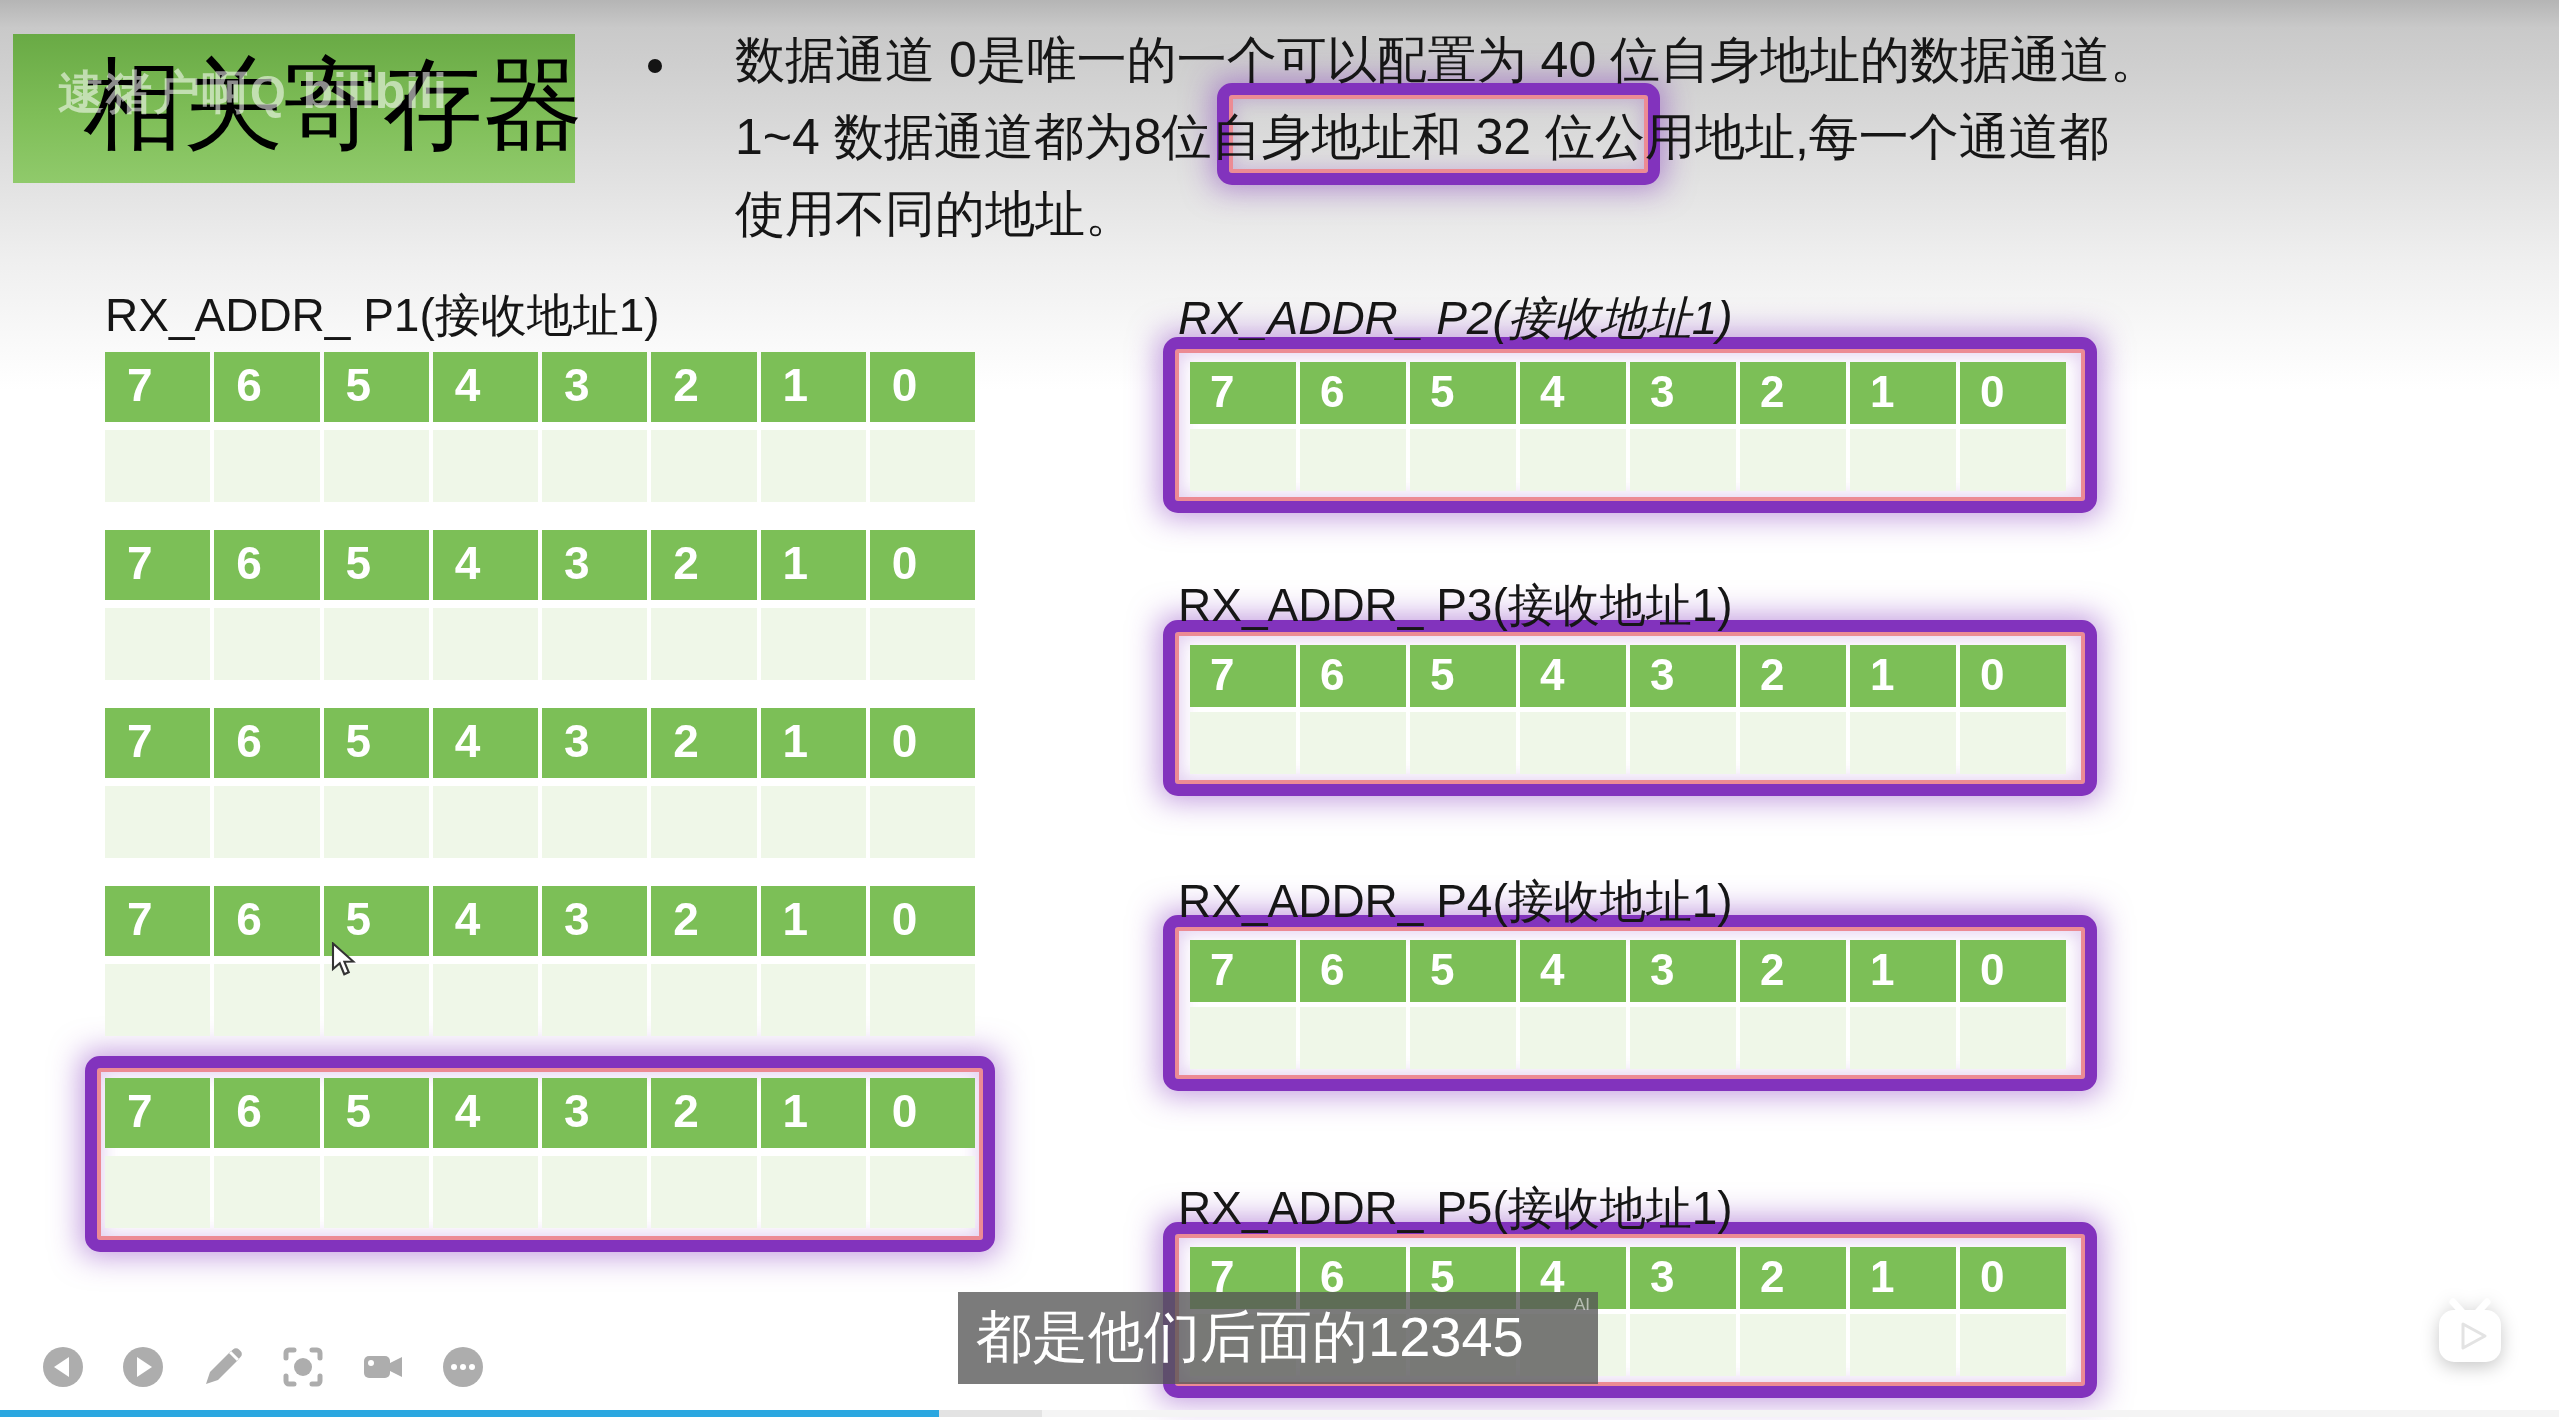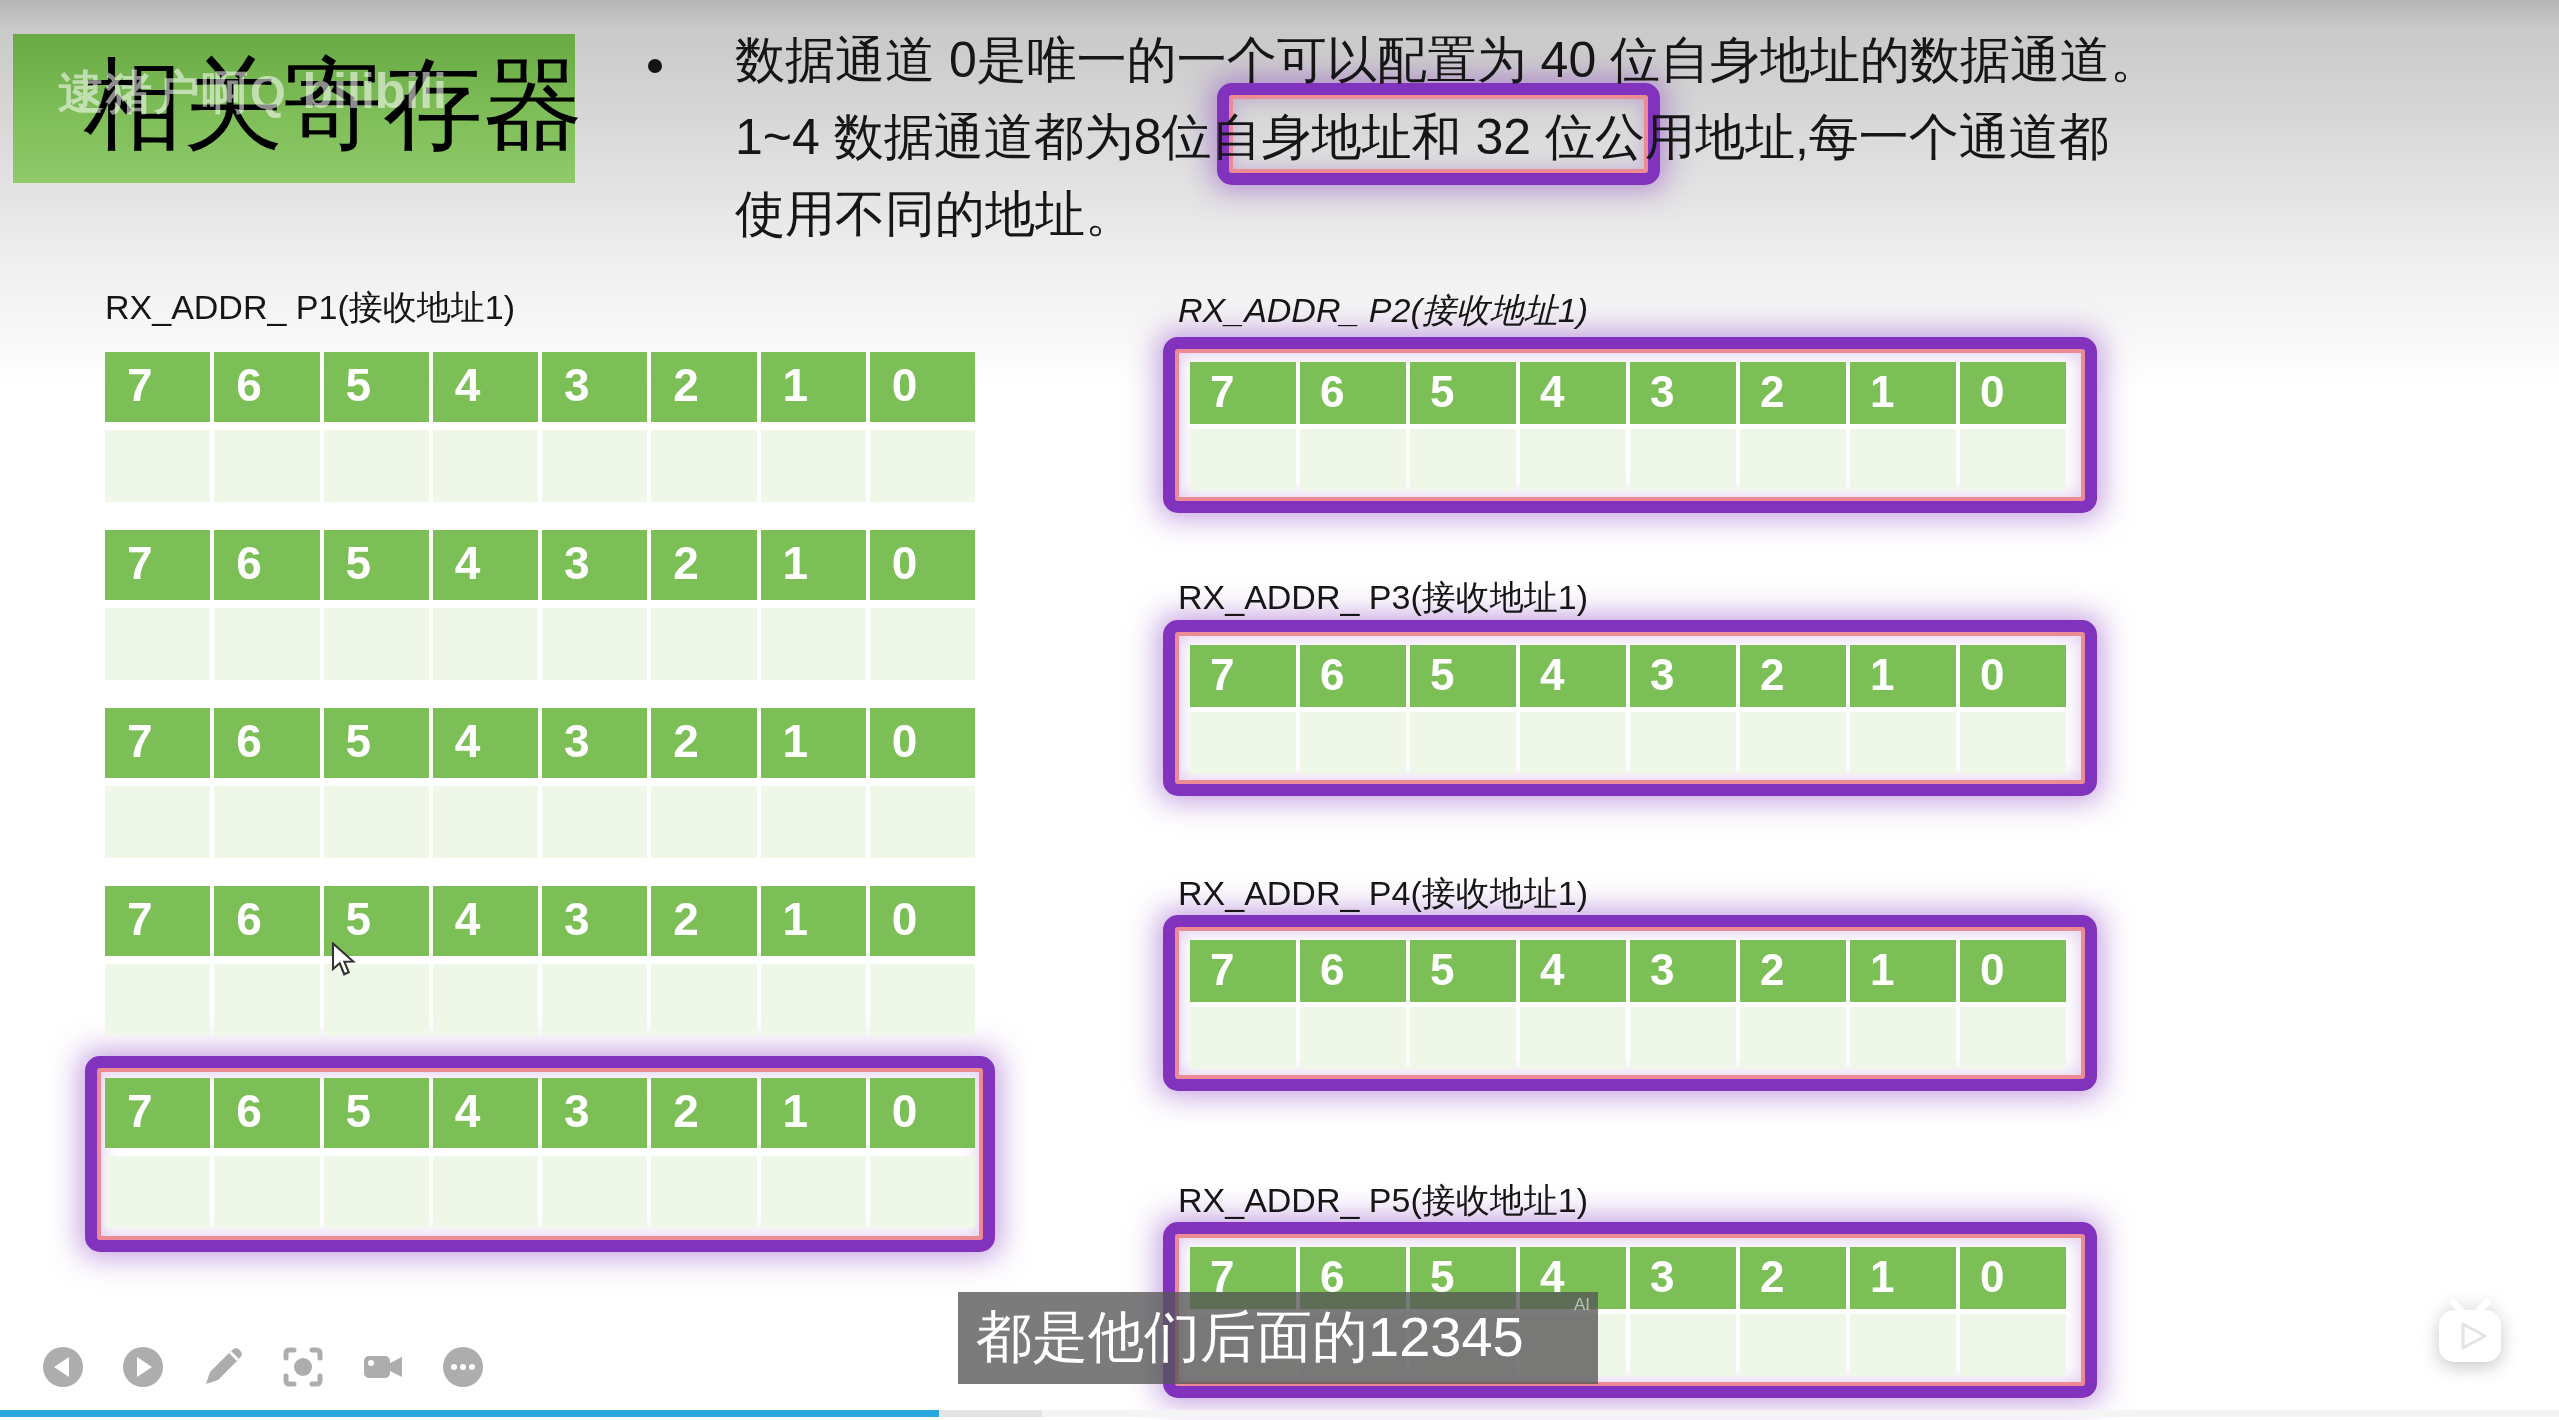--- a/index.html
+++ b/index.html
@@ -20,21 +20,21 @@
   .bullet-dot{position:absolute;left:648px;top:59px;width:14px;height:14px;border-radius:50%;background:#141414;}
   .bullet-lines{position:absolute;left:735px;top:22px;width:1800px;font-size:50px;line-height:77px;color:#161616;z-index:2;}
   .bullet-lines .ln{white-space:nowrap;}
   
   .glowbox{position:absolute;box-sizing:border-box;border:4px solid #ec8b94;outline:12px solid #8233bd;
     box-shadow:0 0 30px 16px rgba(130,50,190,0.50), inset 0 0 16px 3px rgba(130,50,190,0.22);
     border-radius:3px;z-index:1;}
   .glowbox--fill{background:#fff;}
   .hl-box{left:1229px;top:95px;width:419px;height:78px;}
   
-  .reg-label{position:absolute;font-size:34px;color:#161616;white-space:nowrap;z-index:2;}
+  .reg-label{position:absolute;font-size:46px;color:#161616;white-space:nowrap;z-index:2;}
   
   .bit-table{position:absolute;z-index:2;}
   .bit-grid{display:grid;grid-template-columns:repeat(8,1fr);column-gap:4px;}
   .bit-grid .cell{display:block;}
   .lt .bit-header .cell{height:70px;background:#7cbf57;color:#fff;font-weight:700;font-size:46px;line-height:66px;padding-left:22px;box-sizing:border-box;}
   .lt .bit-row{margin-top:8px;}
   .lt .bit-row .cell{height:72px;background:#eff7e8;}
   .rt .bit-header .cell{height:62px;background:#7cbf57;color:#fff;font-weight:700;font-size:44px;line-height:60px;padding-left:20px;box-sizing:border-box;}
   .rt .bit-row{margin-top:5px;}
   .rt .bit-row .cell{height:62px;background:#eff7e8;}

